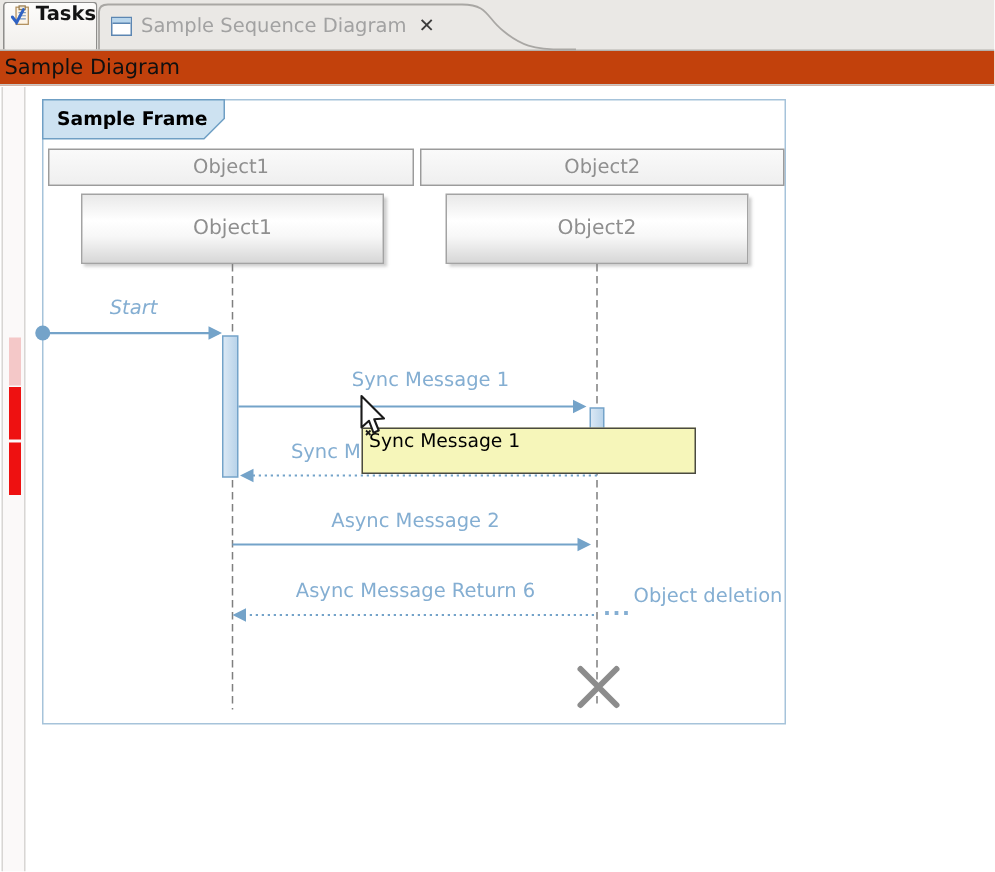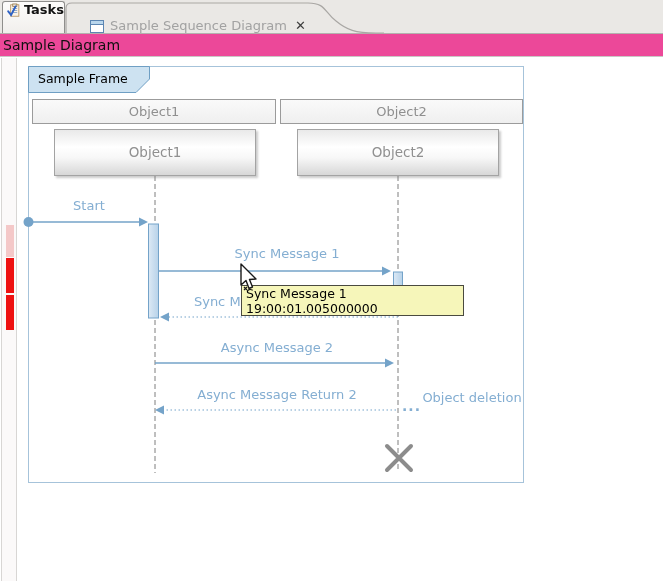--- a/index.html
+++ b/index.html
@@ -12,47 +12,47 @@
   .tabbar{position:absolute;left:0;top:0;width:663px;height:34px;background:#eae8e5;}
   .tabbar-edge{position:absolute;left:0;top:33px;width:663px;height:1px;background:#b3b1ae;}
   .tab-active{
     position:absolute;left:2px;top:1px;width:63px;height:32px;z-index:3;
     background:linear-gradient(#fdfcfb,#f1efec);
     border:1px solid #8f8e8c;border-bottom:none;border-radius:3px 3px 0 0;
     display:flex;box-sizing:border-box;padding-left:4px;
   }
   .tab-active .lbl{font-size:13px;font-weight:bold;color:#141414;margin-left:3px;}
   .tab-inactive{
-    position:absolute;left:80px;top:1px;width:300px;height:32px;z-index:2;
-    display:flex;align-items:flex-end;box-sizing:border-box;padding-left:10px;
+    position:absolute;left:64px;top:1px;width:300px;height:32px;z-index:2;
+    display:flex;align-items:center;box-sizing:border-box;padding-left:10px;
   }
   .tab-inactive .lbl{font-size:13px;color:#a2a2a2;margin-left:6px;}
   .tab-close{font-size:13px;font-weight:bold;color:#3c3c3c;margin-left:8px;cursor:default;}
   .swoosh{position:absolute;left:64px;top:0;width:320px;height:34px;z-index:1;}
   
   .view-header{
     position:absolute;left:0;top:34px;width:663px;height:23px;
-    background:#ec4899;border-bottom:1px solid #c9c7c5;box-sizing:border-box;
+    background:#c2410c;border-bottom:1px solid #c9c7c5;box-sizing:border-box;
     font-size:14px;color:#101010;line-height:22px;padding-left:3px;
   }
   
   .ruler{
     position:absolute;left:1px;top:58px;width:14px;height:523px;
     background:#fbf9f9;border-left:1px solid #d8d6d4;border-right:1px solid #d8d6d4;
   }
   .marker{position:absolute;left:4px;width:8px;}
   .marker.pink{top:167px;height:32px;background:var(--marker-pink,#f4c8c8);}
   .marker.red1{top:200px;height:35px;background:var(--marker-red,#ee1111);}
   .marker.red2{top:237px;height:35px;background:var(--marker-red,#ee1111);}
   
   .frame{position:absolute;left:28px;top:66px;width:496px;height:417px;
     border:1px solid #a6c3da;box-sizing:border-box;background:#ffffff;}
   .frame-label-shape{position:absolute;left:28px;top:66px;z-index:2;}
   .frame-label-text{position:absolute;left:38px;top:71px;z-index:3;
-    font-size:12.5px;font-weight:normal;color:#000;}
+    font-size:12.5px;font-weight:bold;color:#000;}
   .col-header{
     position:absolute;top:99px;height:25px;box-sizing:border-box;z-index:2;
     background:linear-gradient(#fafafa,#efefef);border:1px solid #9b9b9b;
     color:#8f8f8f;font-size:13px;text-align:center;line-height:23px;
   }
   .col-header.c1{left:32px;width:244px;}
   .col-header.c2{left:280px;width:243px;}
   .life-box{
     position:absolute;top:129px;height:47px;width:202px;box-sizing:border-box;z-index:2;
     background:linear-gradient(180deg,#e9e9e9 0%,#ffffff 38%,#f7f7f7 62%,#d7d7d7 100%);
@@ -157,29 +157,28 @@
 
   <path d="M155,363 H392" stroke="#74a3c9" stroke-width="1.3" fill="none"></path>
   <path d="M394,363 l-9,-4.5 v9 z" fill="#74a3c9"></path>
 
   <path d="M396,410 H157" stroke="#74a3c9" stroke-width="1.2" stroke-dasharray="1.5,2.5" fill="none"></path>
   <path d="M155,410 l9,-4.5 v9 z" fill="#74a3c9"></path>
 
   <path d="M387,446 L411,470 M411,446 L387,470" stroke="#8c8c8c" stroke-width="4" stroke-linecap="round" fill="none"></path>
 </svg>
 
-<div class="msg-label" style="left:89px;top:198px;">Start</div>
+<div class="msg-label" style="left:89px;top:198px;font-style:italic;">Start</div>
 <div class="msg-label" style="left:287px;top:246px;">Sync Message 1</div>
 <div class="msg-label" style="left:270px;top:294px;">Sync Message Return 1</div>
 <div class="msg-label" style="left:277px;top:340px;">Async Message 2</div>
-<div class="msg-label" style="left:277px;top:387px;">Async Message Return 2</div>
+<div class="msg-label" style="left:277px;top:387px;">Async Message Return 6</div>
 <div class="msg-label" style="left:460px;top:390px;margin-left:12px;">Object deletion</div>
 <div class="ellipsis">...</div>
 
 <div class="tooltip">
   <div>Sync Message 1</div>
-  <div>19:00:01.005000000</div>
 </div>
 
 <svg class="cursor" width="22" height="30" viewBox="0 0 22 30">
   <path d="M3,2 L3,23 L8,18.5 L11,26.5 L14.5,25 L11.5,17.5 L18,17 Z" fill="#ffffff" stroke="#1a1a1a" stroke-width="1.4" stroke-linejoin="round"></path>
   <path d="M6,25 l3,3 M9,25 l-3,3" stroke="#1a1a1a" stroke-width="1.2"></path>
 </svg>
 
 </body></html>

